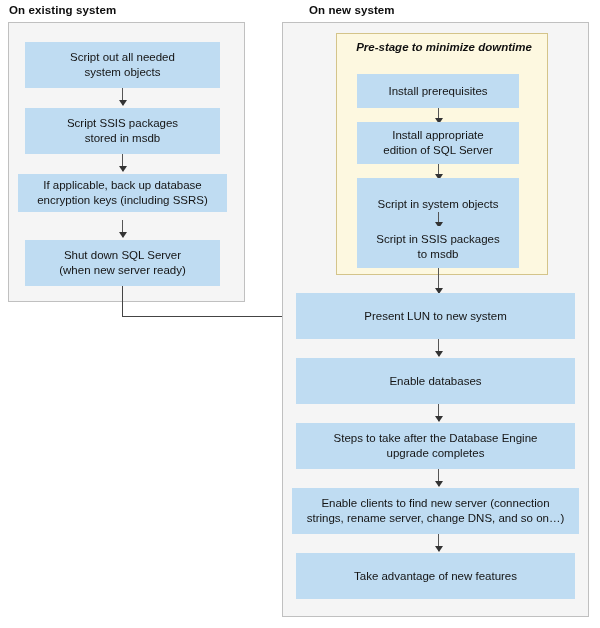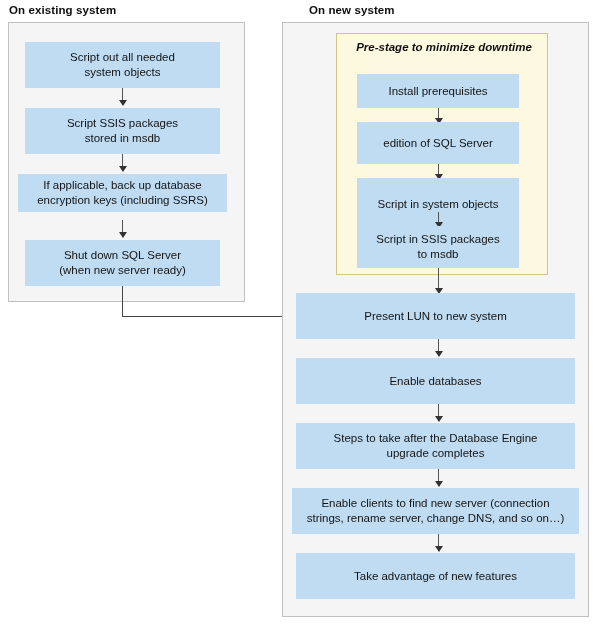--- a/index.html
+++ b/index.html
@@ -182,20 +182,21 @@
 <div class="node" style="left:357px; top:74px; width:162px; height:34px;">
   <span>
     <span>Install prerequisites</span>
   </span>
 </div>
 
 <div class="arrow-v" style="left:438px; top:108px; height:15px;"></div>
 
 <div class="node" style="left:357px; top:122px; width:162px; height:42px;">
   <span>
+    <span>Install appropriate</span>
     <span>edition of SQL Server</span>
   </span>
 </div>
 
 <div class="arrow-v" style="left:438px; top:164px; height:15px;"></div>
 
 <div class="node" style="left:357px; top:178px; width:162px; height:52px;justify-content:center;">
   <span>
     <span>Script in system objects</span>
   </span>

